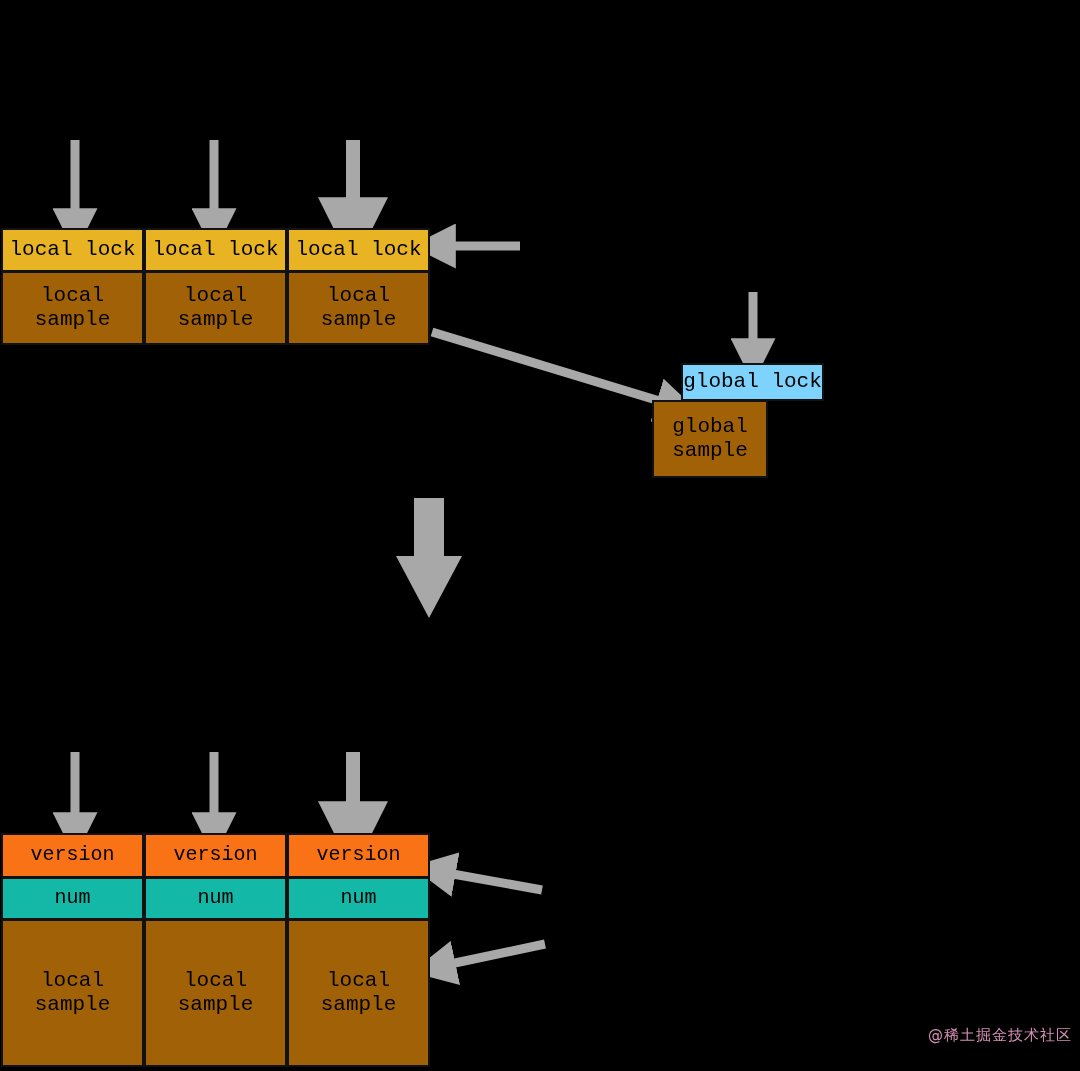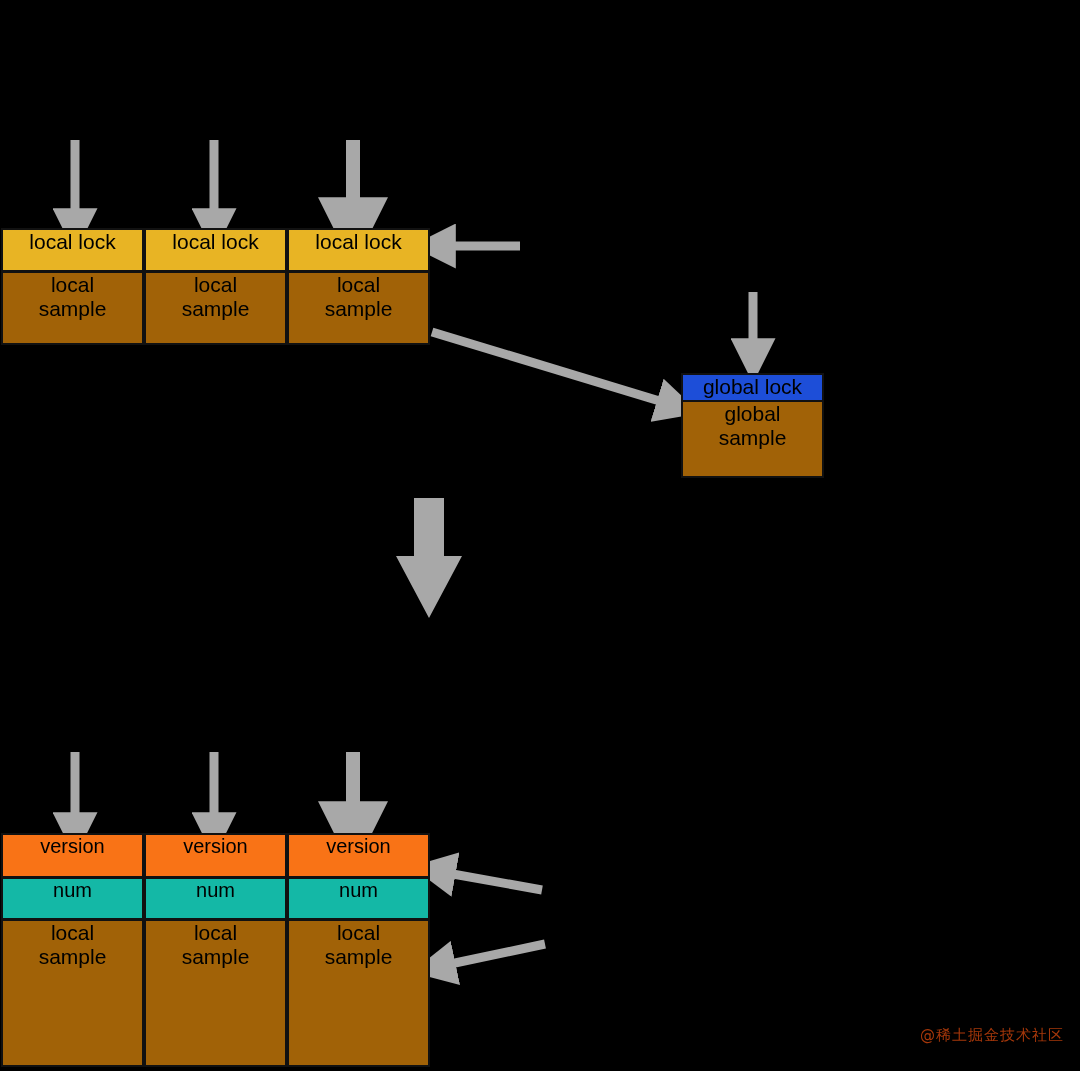--- a/index.html
+++ b/index.html
@@ -18,60 +18,60 @@
     position: absolute;
     left: 0; top: 0;
     width: 1080px;
     height: 1071px;
   }
   .box {
     position: absolute;
     box-sizing: border-box;
     border: 2px solid #111111;
     display: flex;
-    align-items: flex-start;
+    align-items: center;
     justify-content: center;
     text-align: center;
     color: #000000;
     line-height: 1.12;
     white-space: pre-line;
+    font-family: Liberation Mono, monospace;
   }
   .cell-lock {
     background: #E8B424;
     font-size: 21px;
   }
   .cell-sample {
     background: #a16207;
     font-size: 21px;
   }
   .cell-global-lock {
-    background: #1d4ed8;
+    background: #7dd3fc;
     font-size: 21px;
-    margin-top: 10px;
   }
   .cell-version {
     background: #f97316;
     font-size: 20px;
   }
   .cell-num {
     background: #14b8a6;
     font-size: 20px;
   }
   .arrow-svg {
     position: absolute;
     left: 0; top: 0;
     width: 1080px;
     height: 1071px;
     pointer-events: none;
   }
   .watermark {
     position: absolute;
-    right: 16px;
+    right: 8px;
     bottom: 26px;
-    color: #c2410c;
+    color: #f9a8d4;
     font-size: 15px;
     letter-spacing: 1px;
     opacity: .85;
     font-family: "DejaVu Sans", sans-serif;
     white-space: nowrap;
   }
 </style>
 </head>
 <body>
 
@@ -147,21 +147,21 @@
 sample</span>
   </div>
   <div class="box cell-sample" style="left:287px; top:271px; width:143px; height:74px;">
     <span>local
 sample</span>
   </div>
 
   <div class="box cell-global-lock" style="left:681px; top:363px; width:143px; height:38px;">
     <span>global lock</span>
   </div>
-  <div class="box cell-sample" style="left:681px; top:400px; width:143px; height:78px;">
+  <div class="box cell-sample" style="left:652px; top:400px; width:116px; height:78px;">
     <span>global
 sample</span>
   </div>
 
   <div class="box cell-version" style="left:1px; top:833px; width:143px; height:45px;">
     <span>version</span>
   </div>
   <div class="box cell-version" style="left:144px; top:833px; width:143px; height:45px;">
     <span>version</span>
   </div>

